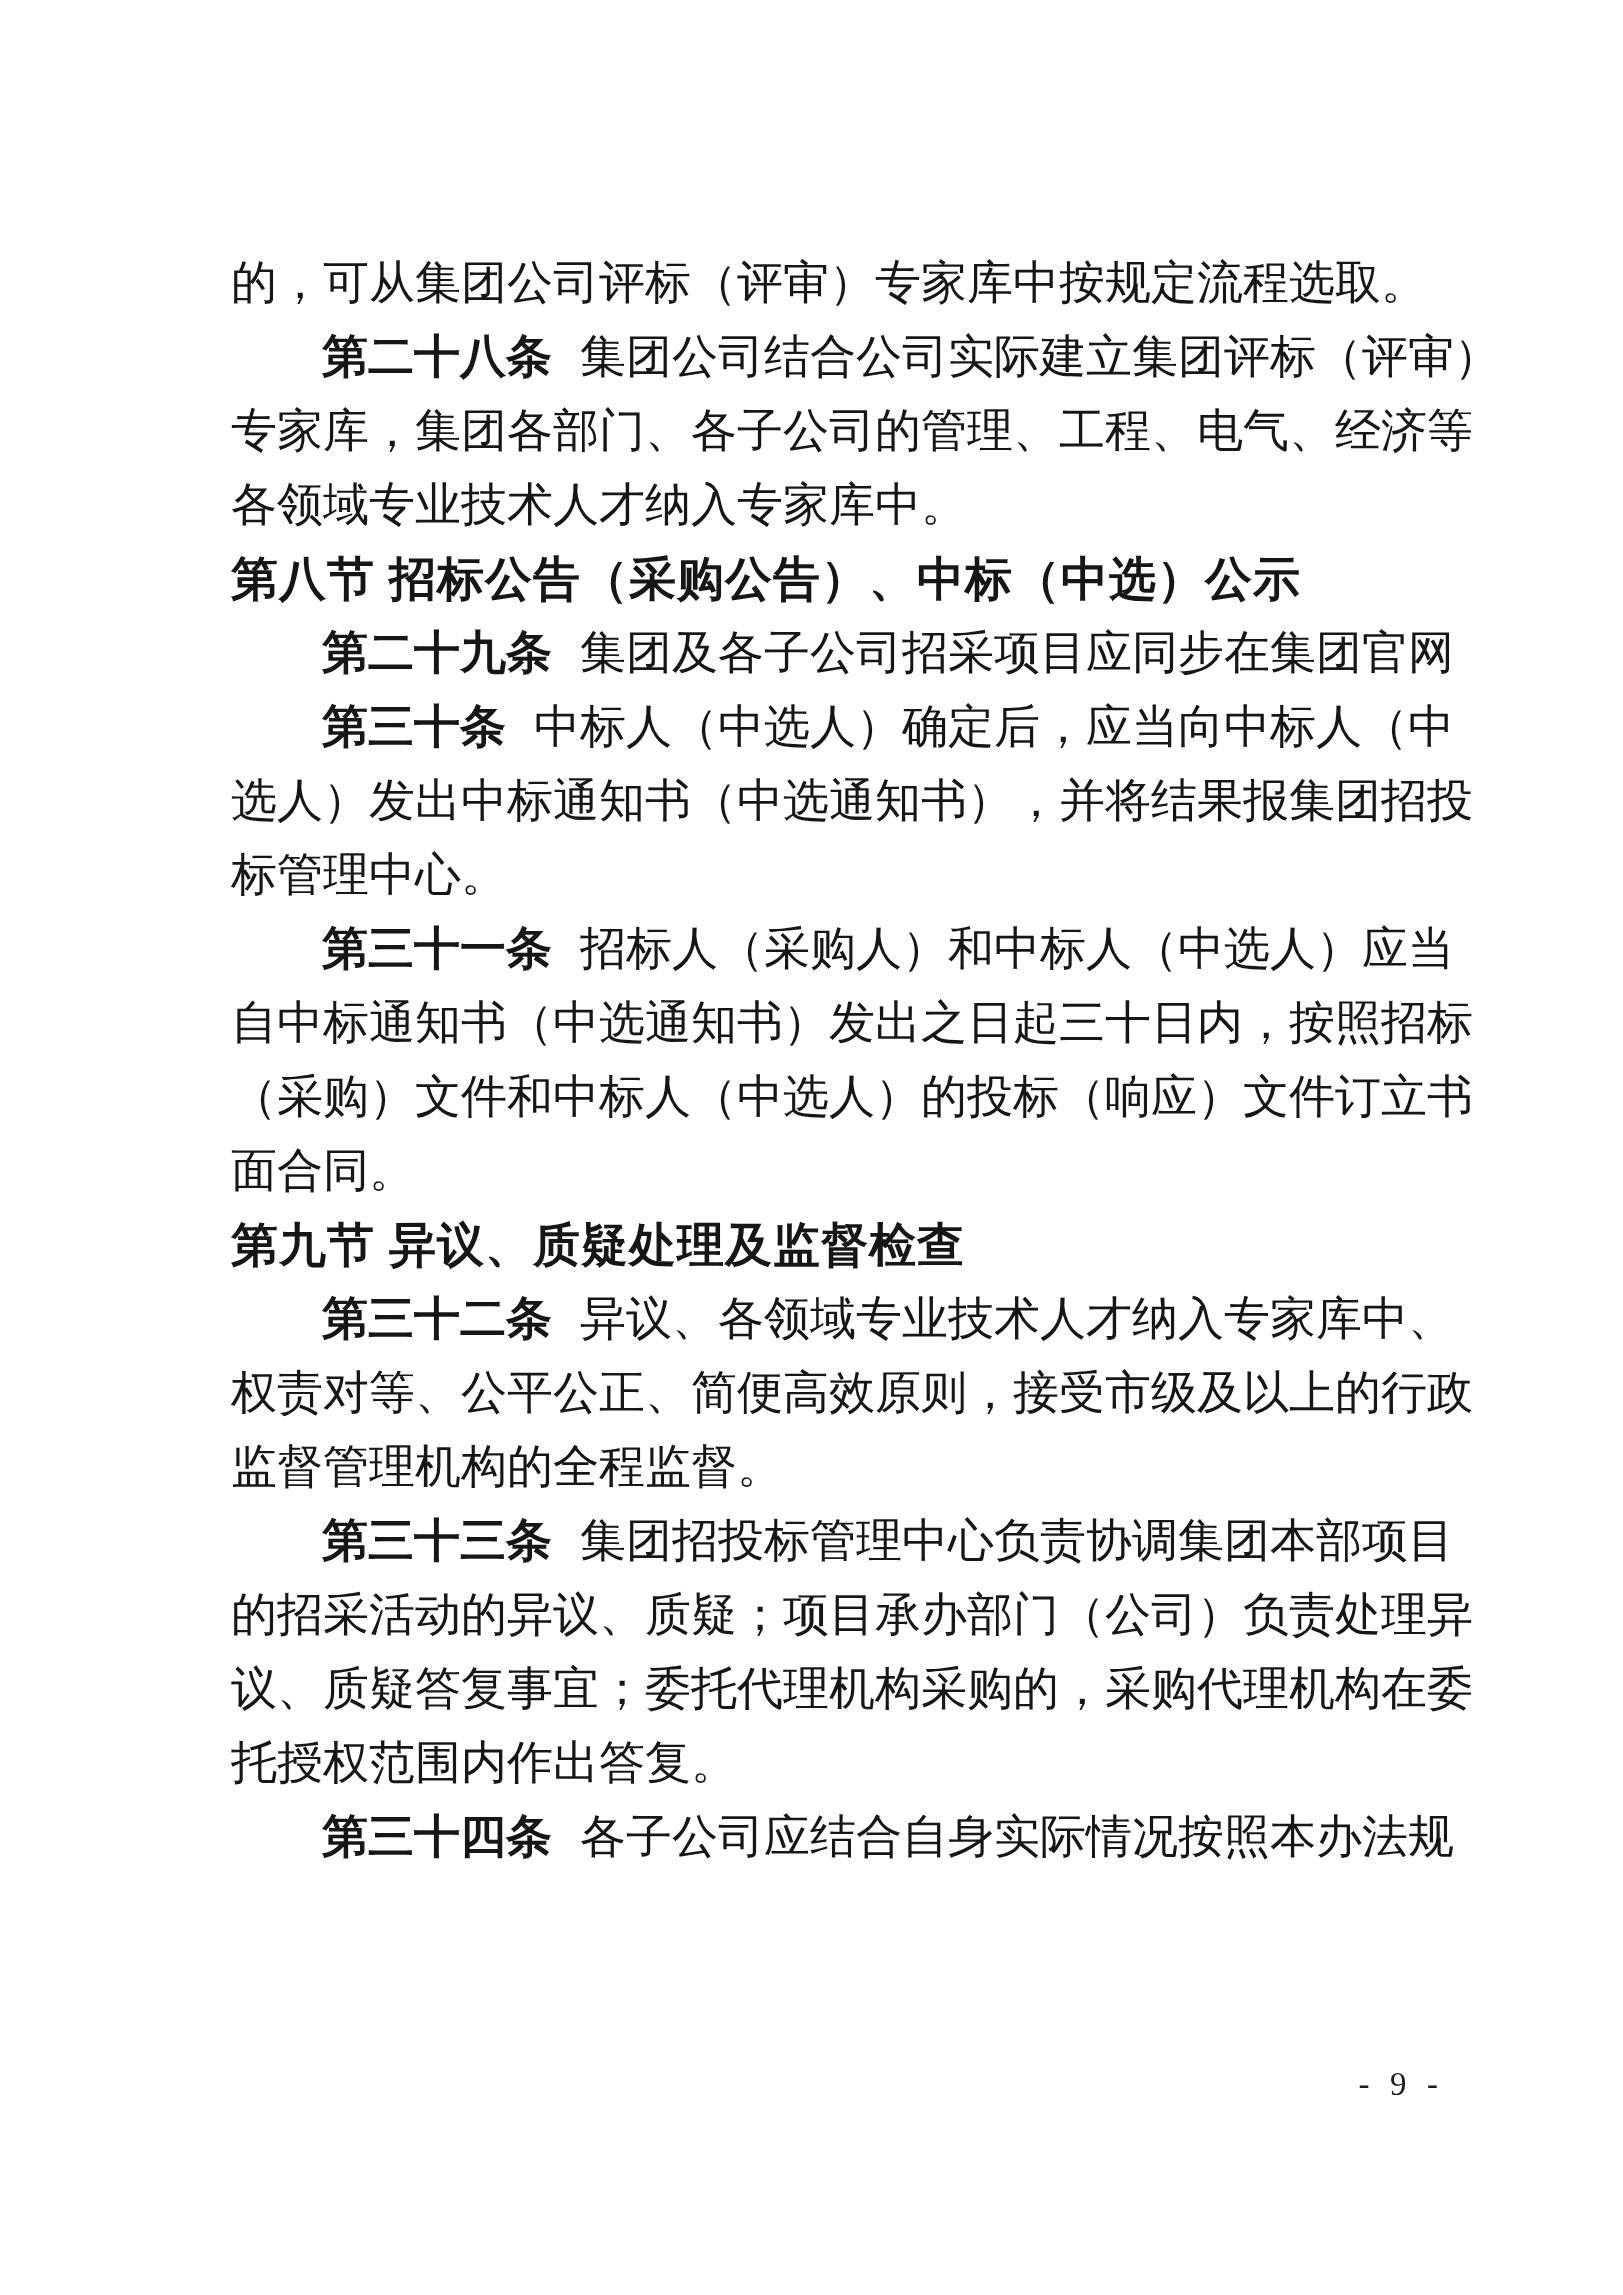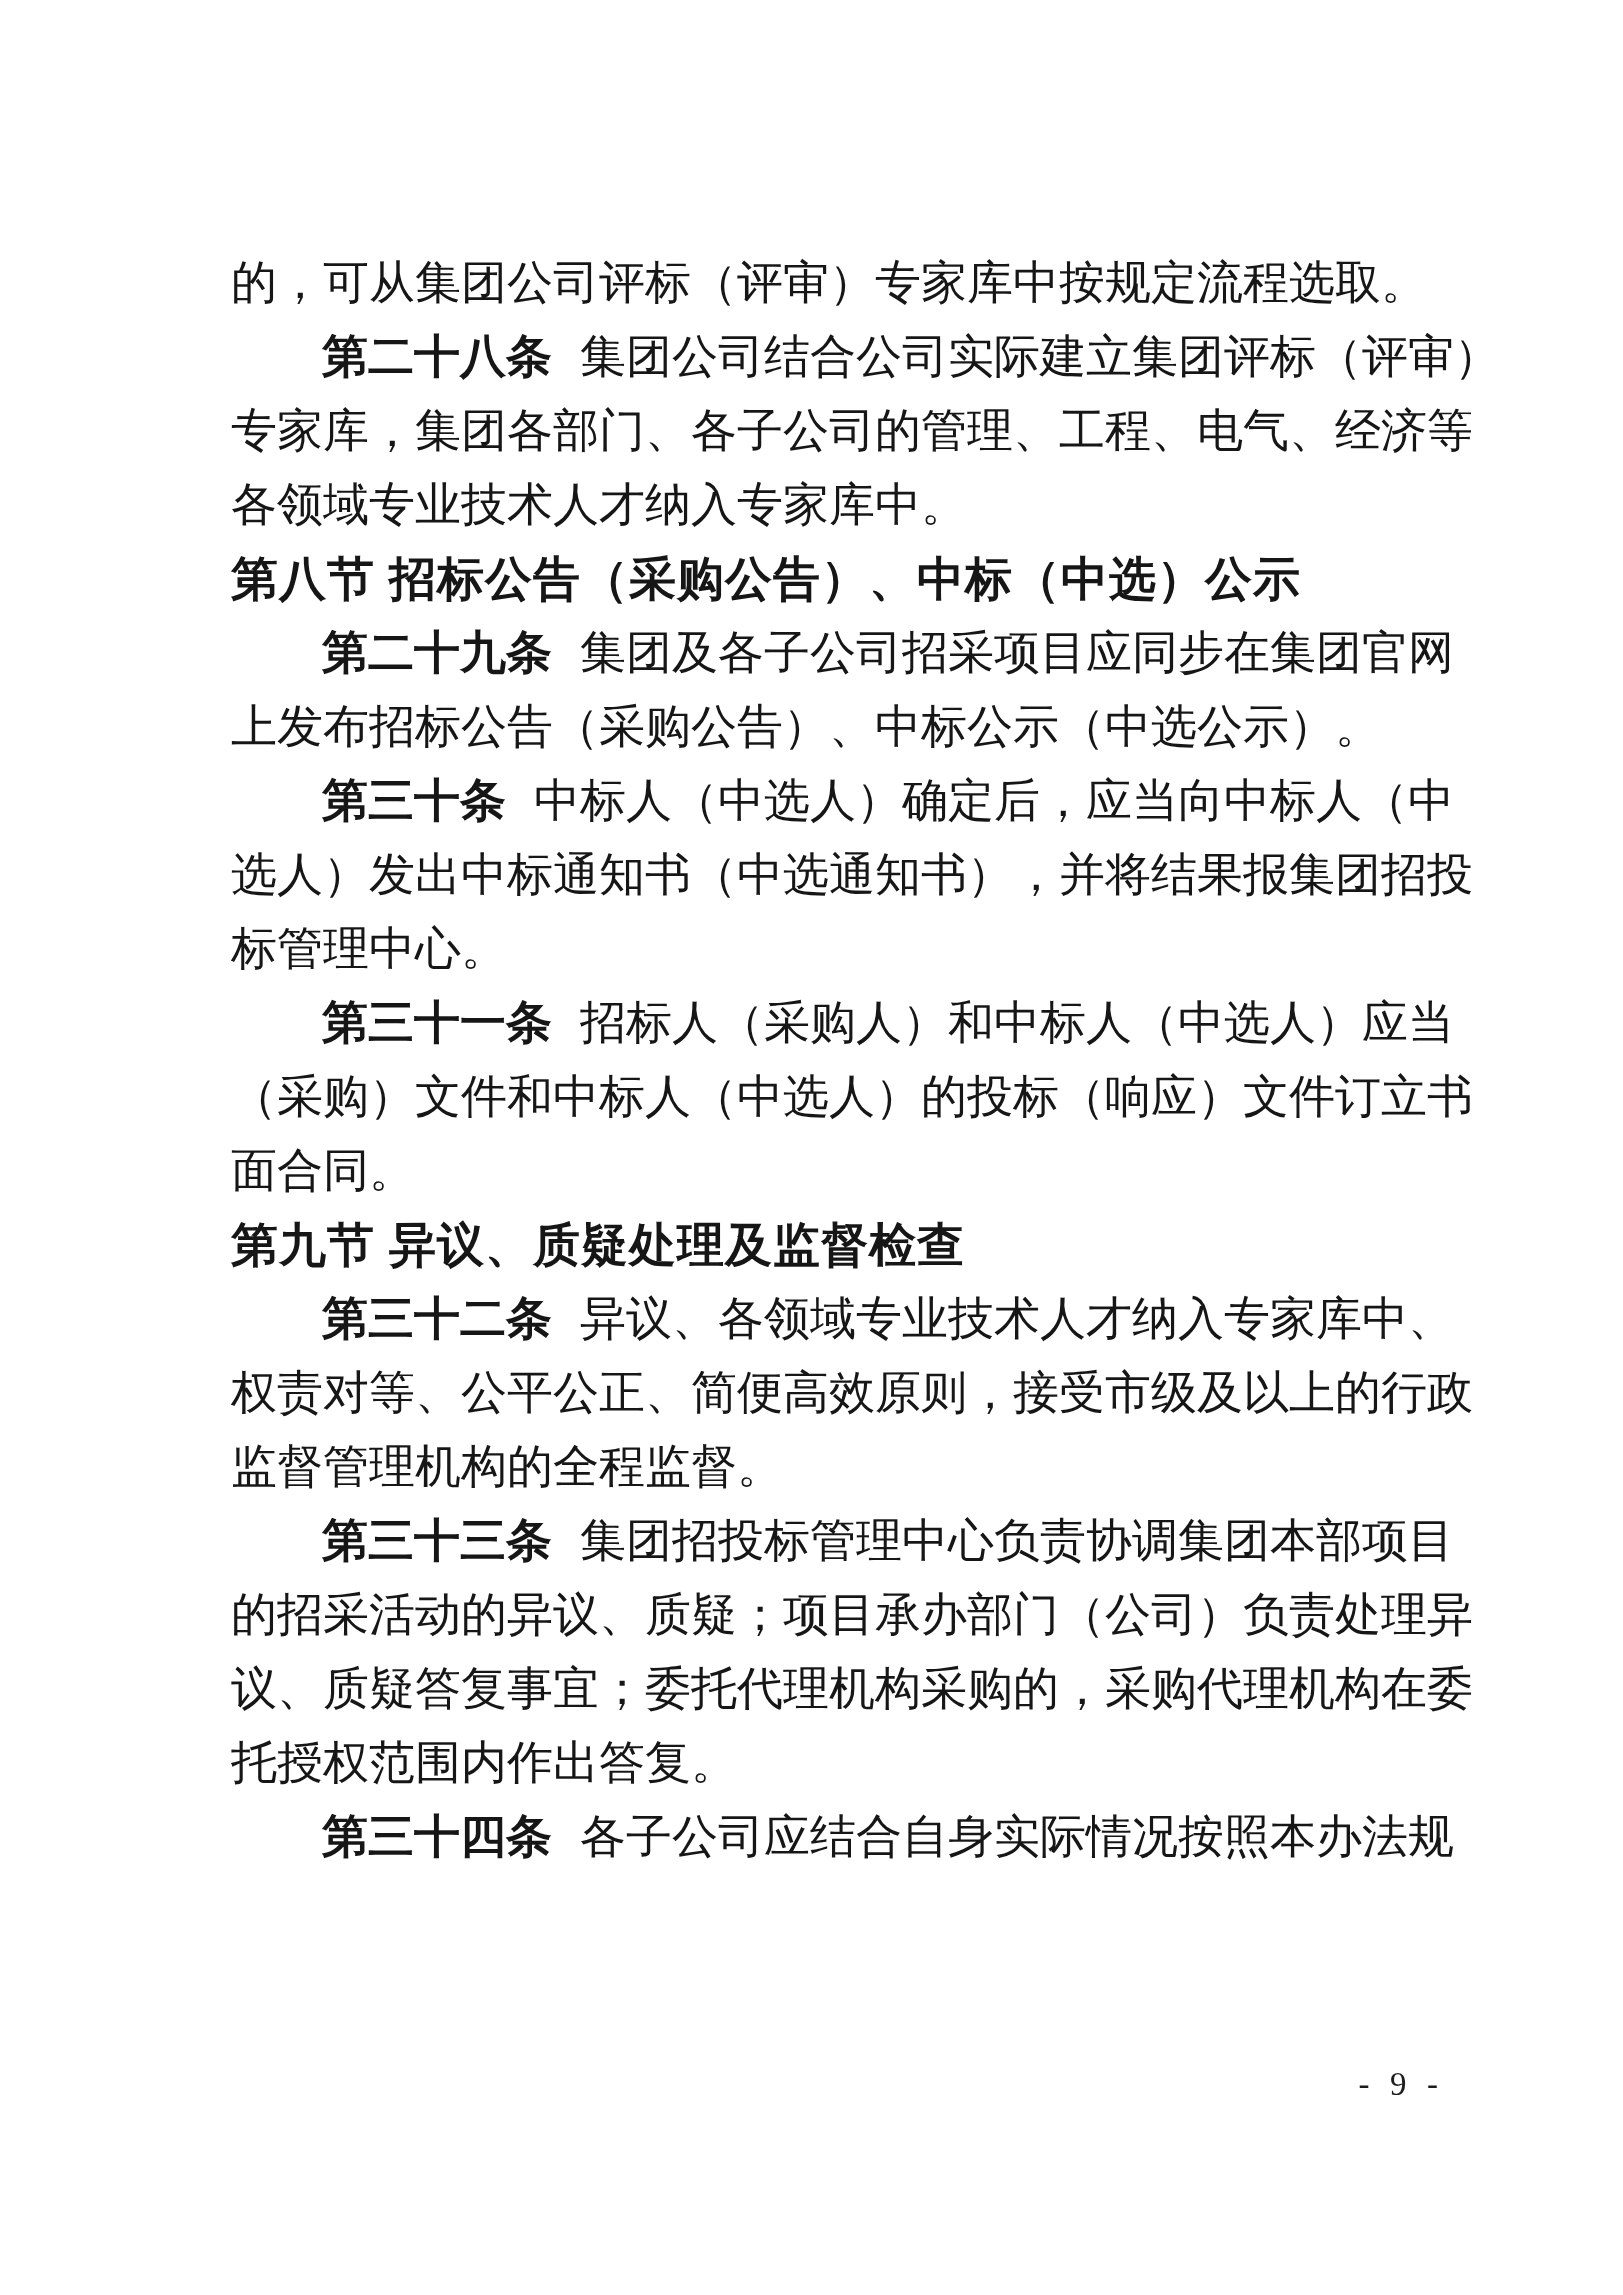--- a/index.html
+++ b/index.html
@@ -63,25 +63,25 @@
 <body>
 
 <div class="page">
   <div class="content" id="content">
       <div class="line body">的，可从集团公司评标（评审）专家库中按规定流程选取。</div>
       <div class="line article"><span class="article-num">第二十八条</span><span>集团公司结合公司实际建立集团评标（评审）</span></div>
       <div class="line body">专家库，集团各部门、各子公司的管理、工程、电气、经济等</div>
       <div class="line body">各领域专业技术人才纳入专家库中。</div>
       <div class="line heading">第八节 招标公告（采购公告）、中标（中选）公示</div>
       <div class="line article"><span class="article-num">第二十九条</span><span>集团及各子公司招采项目应同步在集团官网</span></div>
-      <div class="line body">上发布招标公告（采购公告）、中标公示（中选公示）。</div>
       <div class="line article"><span class="article-num">第三十条</span><span>中标人（中选人）确定后，应当向中标人（中</span></div>
       <div class="line body">选人）发出中标通知书（中选通知书），并将结果报集团招投</div>
       <div class="line body">标管理中心。</div>
       <div class="line article"><span class="article-num">第三十一条</span><span>招标人（采购人）和中标人（中选人）应当</span></div>
+      <div class="line body">自中标通知书（中选通知书）发出之日起三十日内，按照招标</div>
       <div class="line body">（采购）文件和中标人（中选人）的投标（响应）文件订立书</div>
       <div class="line body">面合同。</div>
       <div class="line heading">第九节 异议、质疑处理及监督检查</div>
       <div class="line article"><span class="article-num">第三十二条</span><span>异议、各领域专业技术人才纳入专家库中、</span></div>
       <div class="line body">权责对等、公平公正、简便高效原则，接受市级及以上的行政</div>
       <div class="line body">监督管理机构的全程监督。</div>
       <div class="line article"><span class="article-num">第三十三条</span><span>集团招投标管理中心负责协调集团本部项目</span></div>
       <div class="line body">的招采活动的异议、质疑；项目承办部门（公司）负责处理异</div>
       <div class="line body">议、质疑答复事宜；委托代理机构采购的，采购代理机构在委</div>
       <div class="line body">托授权范围内作出答复。</div>

